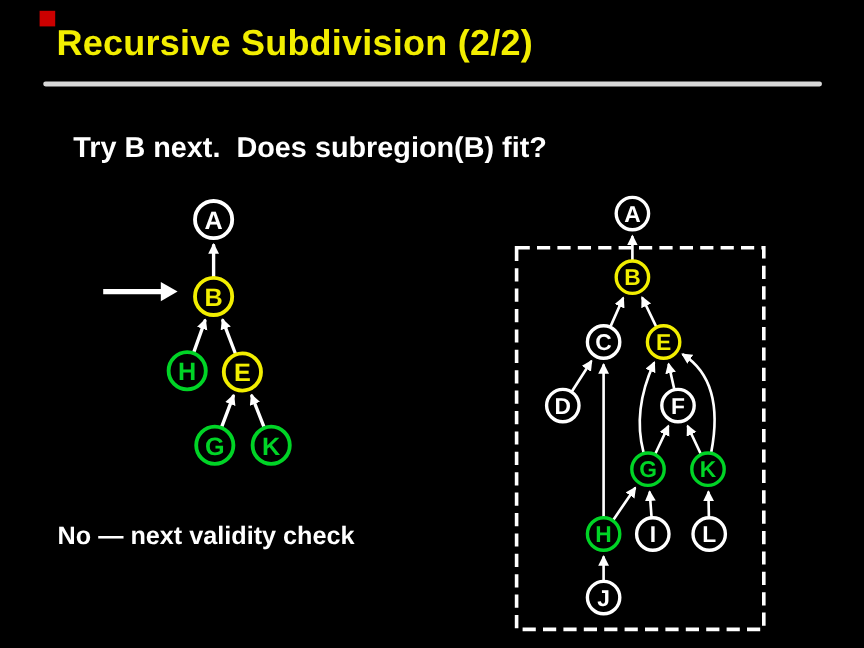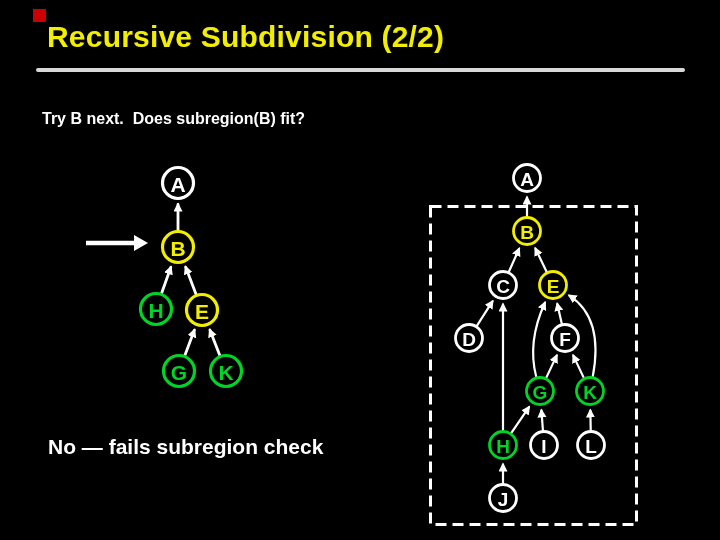--- a/index.html
+++ b/index.html
@@ -15,40 +15,40 @@
   .title{
     position:absolute;left:47px;top:20px;margin:0;
     font-size:30px;font-weight:700;letter-spacing:.2px;
     color:var(--c-title,#f2ee00);white-space:nowrap;
   }
   .rule{
     position:absolute;left:36px;top:68px;width:649px;height:4px;
     background:var(--c-rule,#d8d8d8);border-radius:2px;
   }
   .subtitle{
-    position:absolute;left:42px;top:110px;margin:0;
-    font-size:16px;font-weight:700;color:var(--c-body-text,#fff);
+    position:absolute;left:61px;top:110px;margin:0;
+    font-size:24px;font-weight:700;color:var(--c-body-text,#fff);
     white-space:pre;
   }
   .footer{
     position:absolute;left:48px;top:435px;margin:0;
     font-size:21px;font-weight:700;color:var(--c-body-text,#fff);
     white-space:pre;
   }
   #diagram{position:absolute;left:0;top:0;}
   text{font-family:"Liberation Sans","DejaVu Sans",sans-serif;}
 </style>
 </head>
 <body>
 
 <div class="bullet"></div>
 <h1 class="title">Recursive Subdivision (2/2)</h1>
 <div class="rule"></div>
 <p class="subtitle">Try B next.  Does subregion(B) fit?</p>
-<p class="footer">No — fails subregion check</p>
+<p class="footer">No — next validity check</p>
 
 <svg id="diagram" width="720" height="540" viewBox="0 0 720 540">
   <defs>
     <marker id="arrow" markerUnits="userSpaceOnUse" markerWidth="10" markerHeight="10" refX="7" refY="4.5" orient="auto">
       <path d="M0,0 L9,4.5 L0,9 Z" fill="#ffffff"></path>
     </marker>
   </defs>
   <rect id="dashed-region" fill="none" stroke-width="3" stroke-dasharray="11 6" x="430.5" y="206.5" width="206" height="318" stroke="#ffffff"></rect>
   <g id="left-tree">
       <path d="M 178 230.5 L 178 204.5" fill="none" stroke="#ffffff" stroke-width="2.8" stroke-linecap="round" marker-end="url(#arrow)"></path>

